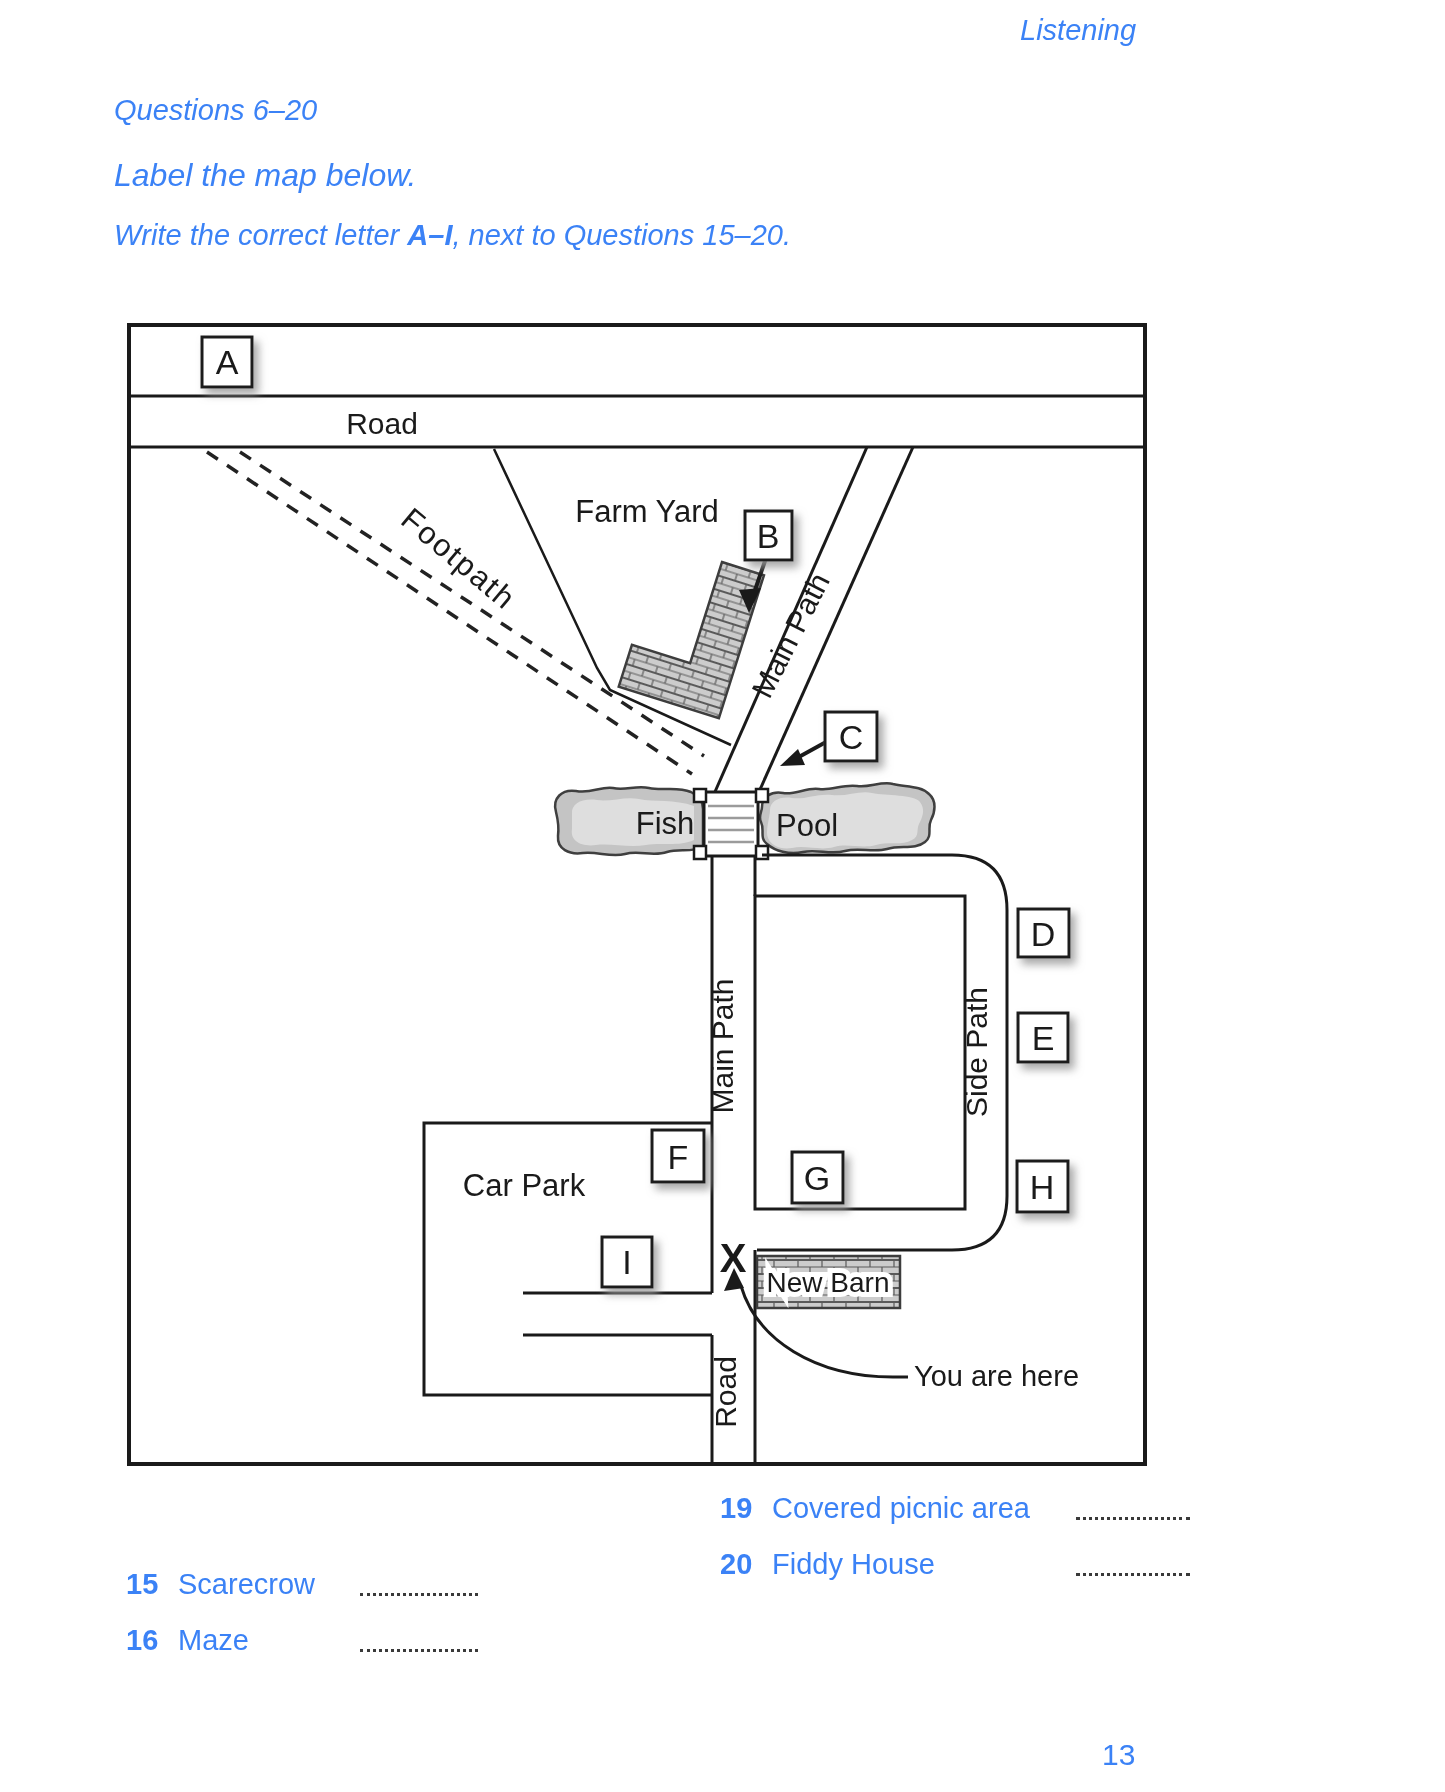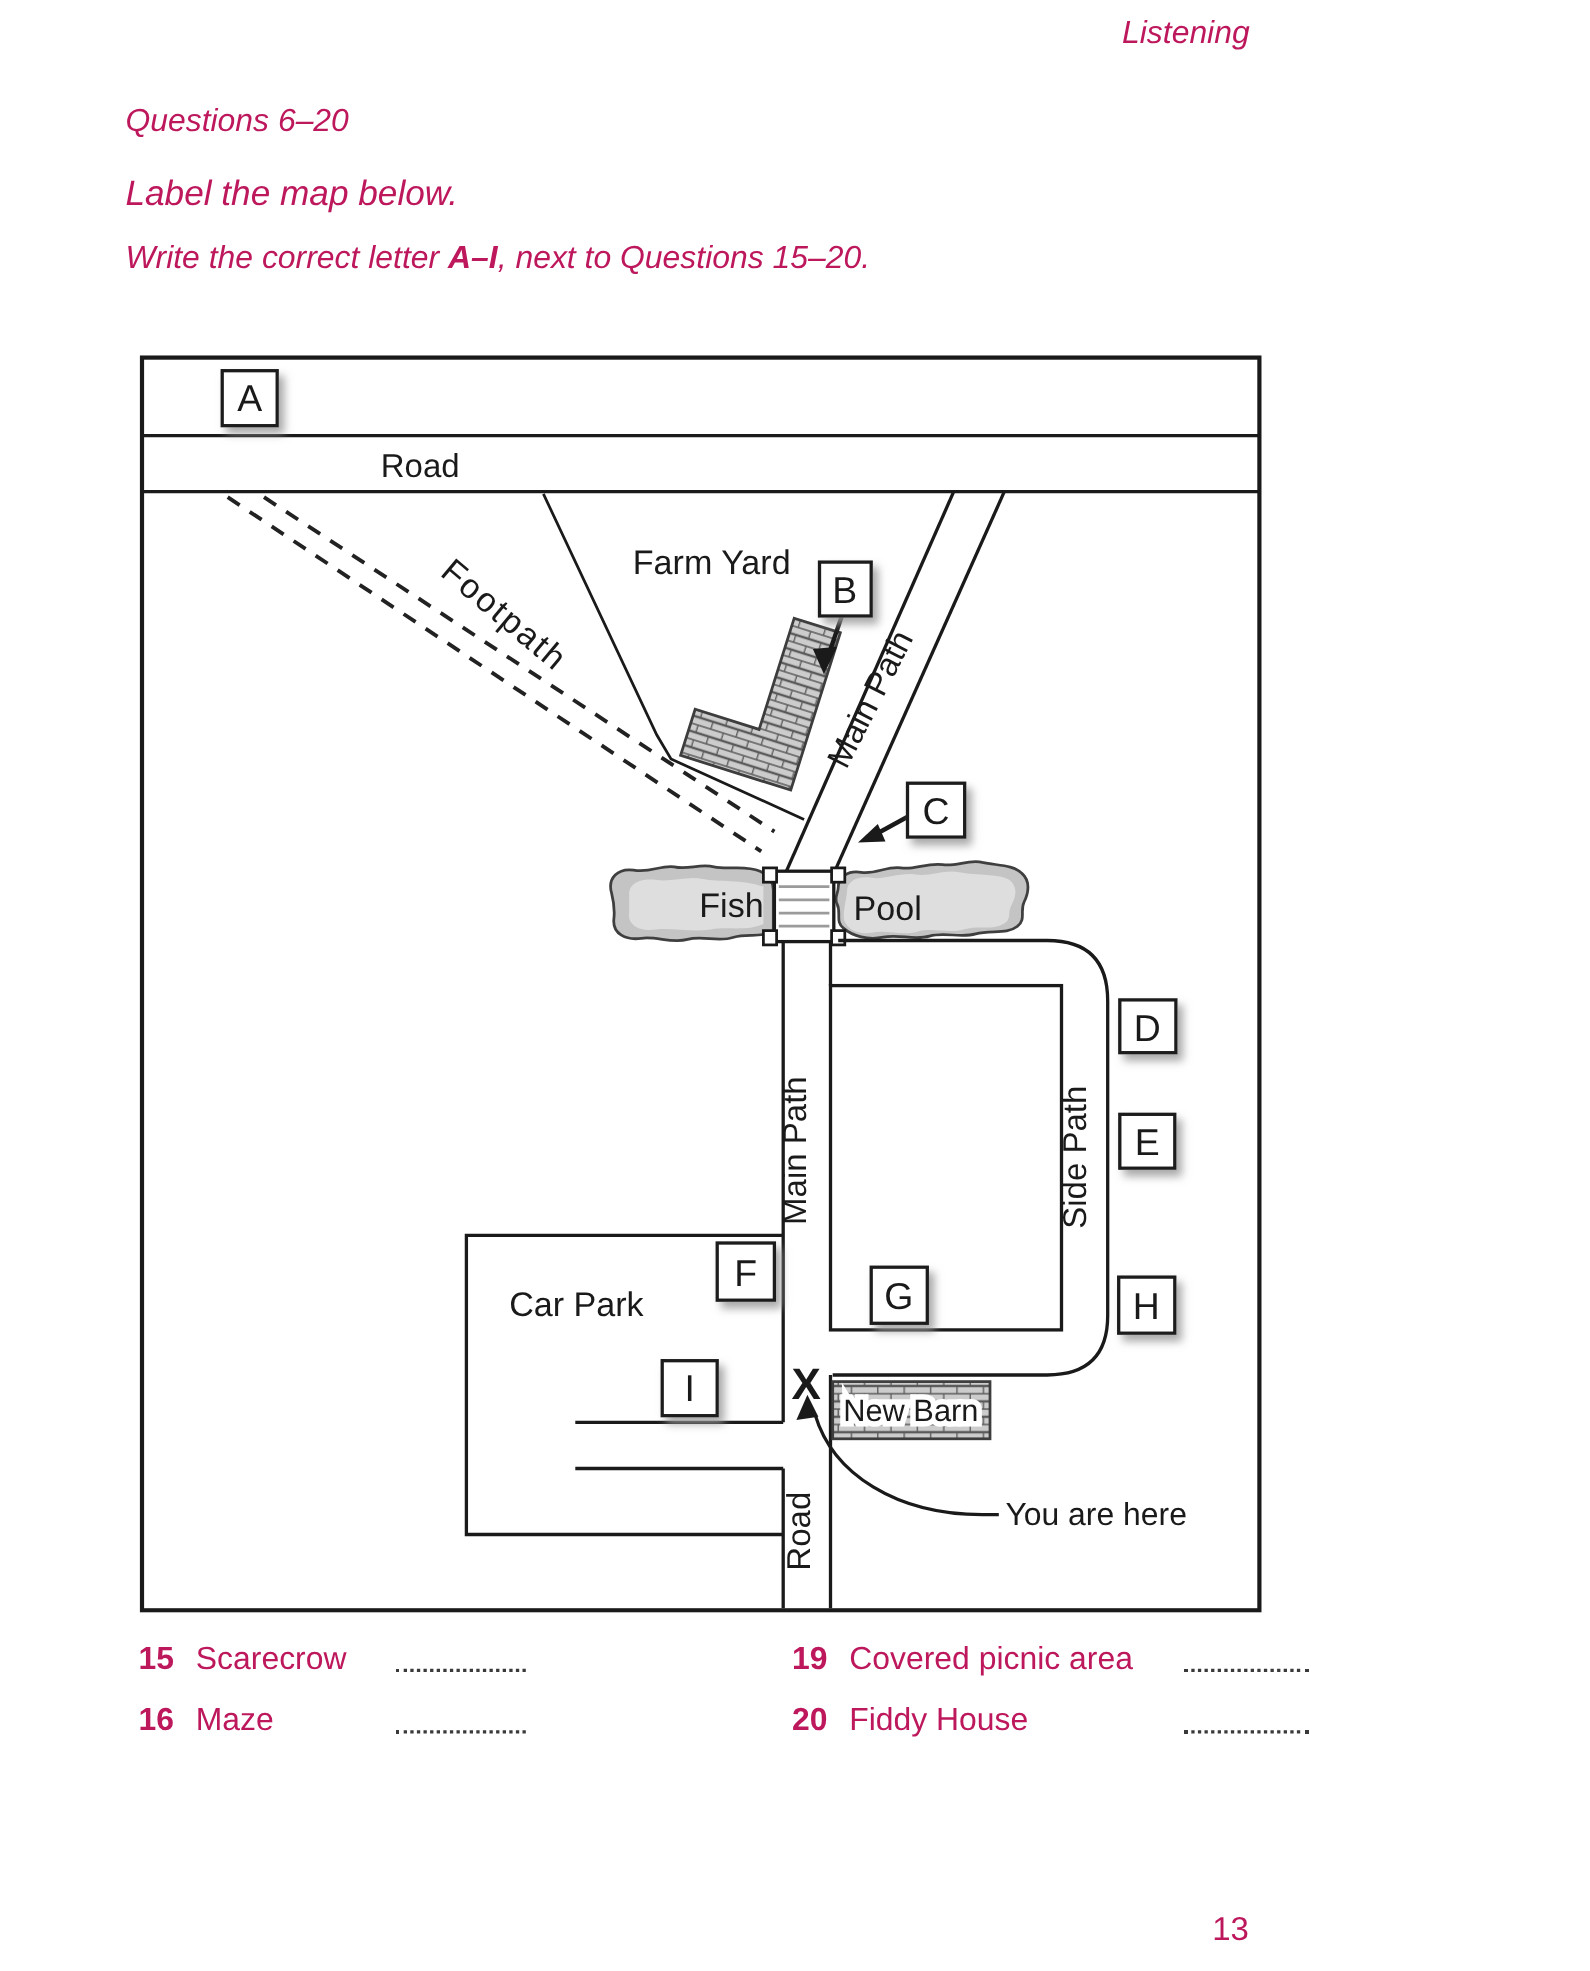--- a/index.html
+++ b/index.html
@@ -1,34 +1,34 @@
 <!DOCTYPE html>
 <html><head>
 <meta charset="utf-8">
 <style>
   html,body{margin:0;padding:0;background:#ffffff;}
   .page{
     position:relative;width:1445px;height:1792px;background:#ffffff;
-    font-family:"Liberation Sans",sans-serif;color:#be185d;overflow:hidden;
+    font-family:"Liberation Sans",sans-serif;color:#3b82f6;overflow:hidden;
   }
   .abs{position:absolute;}
   .ital{font-style:italic;}
   .header-label{left:1020px;top:14px;font-size:29px;}
   .q-title{left:114px;top:94px;font-size:29px;}
   .q-line1{left:114px;top:157px;font-size:32px;}
   .q-line2{left:114px;top:219px;font-size:29px;}
   .q-line2 b{font-weight:bold;font-style:italic;}
   svg.map{left:127px;top:323px;}
   svg text{font-family:"Liberation Sans",sans-serif;fill:#1a1a1a;}
   .questions-col{position:absolute;font-size:29px;}
   .q-row{position:relative;height:56px;}
   .q-num{font-weight:bold;display:inline-block;width:52px;}
   .q-label{display:inline-block;}
   .q-dots{position:absolute;top:24px;border-bottom:3px dotted #3a3a3a;height:1px;}
-  .col-left{left:126px;top:1492px;width:420px;}
+  .col-left{left:126px;top:1568px;width:420px;}
   .col-left .q-dots{left:234px;width:118px;}
   .col-right{left:720px;top:1492px;width:520px;}
   .col-right .q-dots{left:356px;width:114px;}
   .page-num{left:1102px;top:1738px;font-size:30px;}
 </style>
 </head>
 <body>
 
 <div class="page">
 

